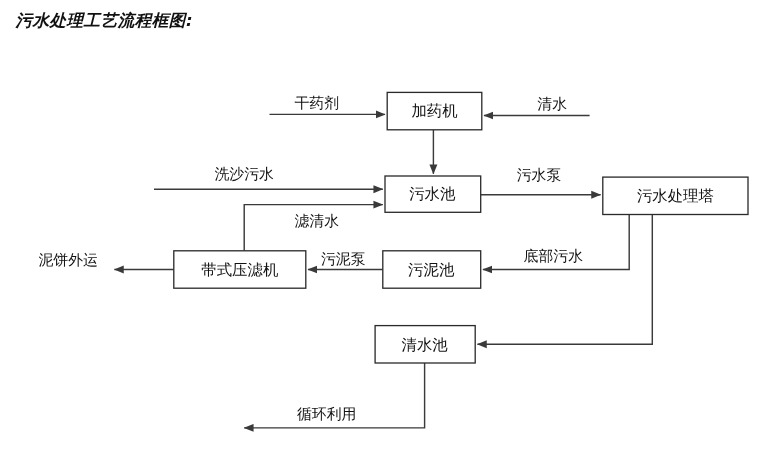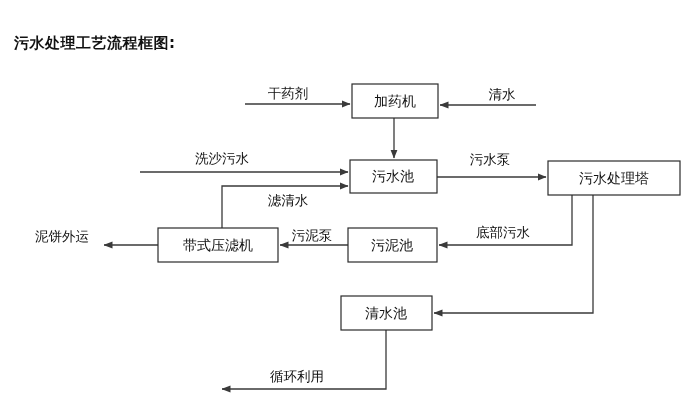--- a/index.html
+++ b/index.html
@@ -11,26 +11,27 @@
     width: 700px;
     height: 420px;
     font-family: "DejaVu Sans", "Liberation Sans", sans-serif;
     color: #1a1a1a;
     position: relative;
     overflow: hidden;
   }
   #page-title {
     position: absolute;
     left: 14px;
-    top: 34px;
+    top: 10px;
     font-size: 15px;
     font-weight: bold;
     letter-spacing: 0.5px;
     color: #111111;
     white-space: nowrap;
+    font-style: italic;
   }
   #diagram-canvas {
     position: absolute;
     left: 0;
     top: 0;
     width: 700px;
     height: 420px;
   }
   .node-box {
     fill: #ffffff;

